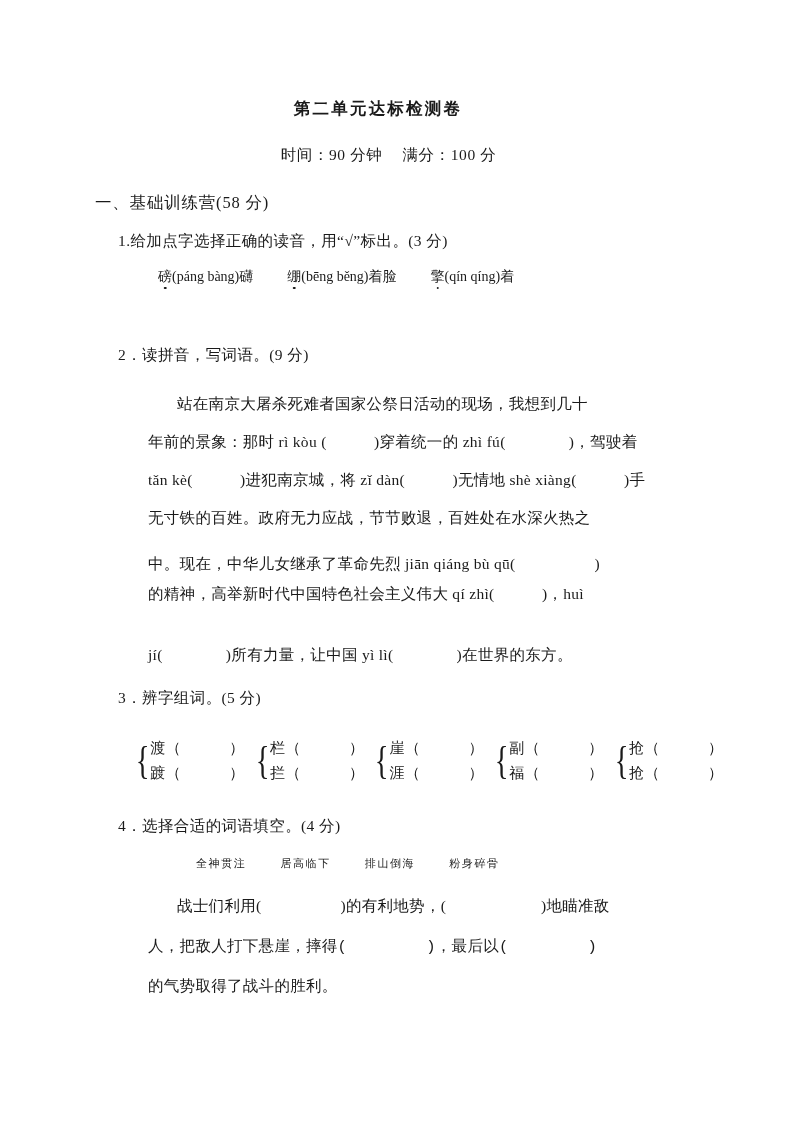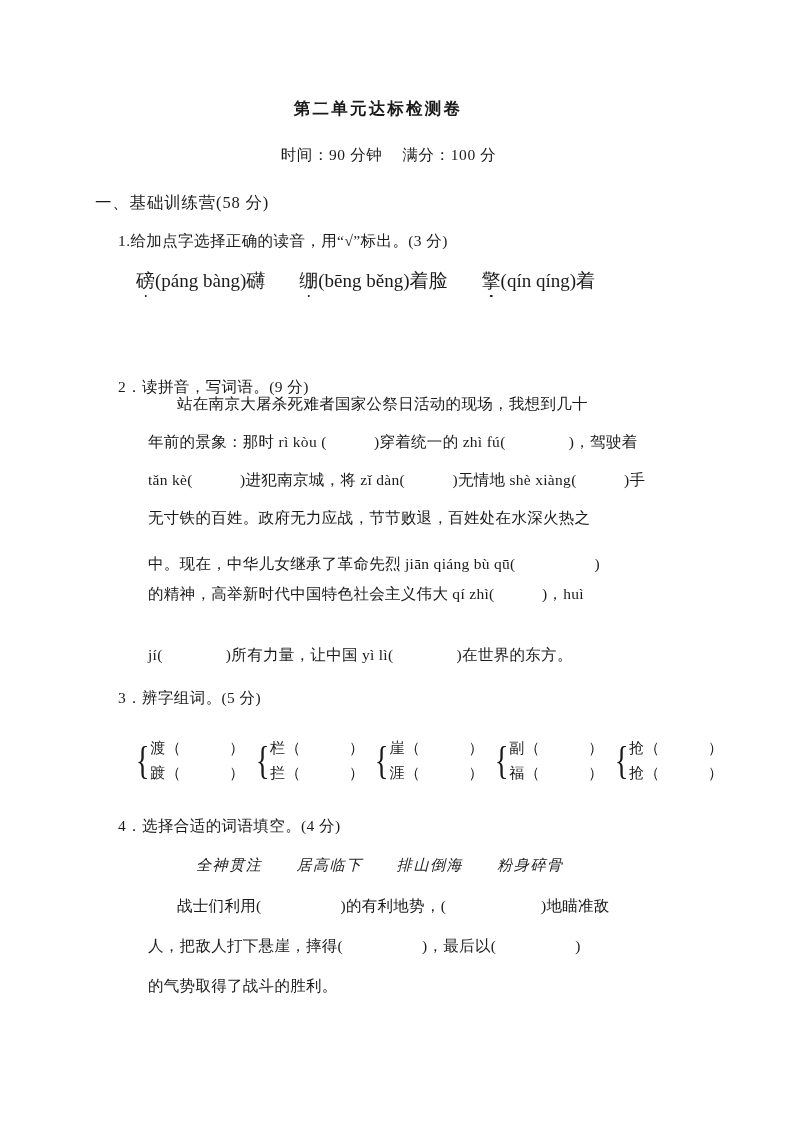--- a/index.html
+++ b/index.html
@@ -66,22 +66,22 @@
   .body-line {
     position: absolute;
     font-size: 15.5px;
     letter-spacing: 0.3px;
     white-space: nowrap;
   }
 
   
   .pyrow {
     position: absolute;
-    left: 136px;
-    font-size: 19px;
+    left: 158px;
+    font-size: 14px;
     white-space: nowrap;
   }
   .pyrow .item { display: inline-block; }
   .pyrow .sp1 { display: inline-block; width: 34px; }
   .pyrow .sp2 { display: inline-block; width: 44px; }
   .dotted {
     position: relative;
     display: inline-block;
   }
   .dotted::after {
@@ -127,24 +127,23 @@
     white-space: nowrap;
   }
   .pair-rows .r { letter-spacing: 0.5px; }
   .pair-rows .blank { display: inline-block; width: 48px; }
 
   
   .wordbank {
     position: absolute;
     top: 856px;
     left: 196px;
-    font-size: 15px;
+    font-size: 11px;
     letter-spacing: 1.6px;
     white-space: nowrap;
-    font-style: italic;
   }
   .wordbank .w { display: inline-block; }
   .wordbank .wsp { display: inline-block; width: 34px; }
 </style>
 </head>
 <body>
 
 <div class="page">
 
   <div class="title">第二单元达标检测卷</div>
@@ -155,21 +154,21 @@
 
   <div class="sec-head" style="top:192px;">一、基础训练营(58 分)</div>
 
   <div class="q-head" style="top:231px;">1.给加点字选择正确的读音，用“√”标出。(3 分)</div>
 
   <div class="pyrow" style="top:268px;">
     <span class="item"><span class="dotted">磅</span><span class="pin">(páng   bàng)</span><span>礴</span></span><span class="sp1"></span><span class="item"><span class="dotted">绷</span><span class="pin">(bēng   běng)</span><span>着脸</span></span><span class="sp1"></span><span class="item"><span class="dotted">擎</span><span class="pin">(qín   qíng)</span><span>着</span></span>
   </div>
 
 
-  <div class="q-head" style="top:345px;margin-top:32px;">2．读拼音，写词语。(9 分)</div>
+  <div class="q-head" style="top:345px;">2．读拼音，写词语。(9 分)</div>
 
   <div class="body-line" style="top:432px; left:148px;">年前的景象：那时 rì kòu (　　　)穿着统一的 zhì fú(　　　　)，驾驶着</div>
   <div class="body-line" style="top:394px; left:177px;">站在南京大屠杀死难者国家公祭日活动的现场，我想到几十</div>
   <div class="body-line" style="top:470px; left:148px;">tǎn kè(　　　)进犯南京城，将 zǐ dàn(　　　)无情地 shè xiàng(　　　)手</div>
   <div class="body-line" style="top:508px; left:148px;">无寸铁的百姓。政府无力应战，节节败退，百姓处在水深火热之</div>
   <div class="body-line" style="top:546px; left:148px;margin-top:8px;">中。现在，中华儿女继承了革命先烈 jiān qiáng bù qū(　　　　　)</div>
   <div class="body-line" style="top:584px; left:148px;">的精神，高举新时代中国特色社会主义伟大 qí zhì(　　　)，huì</div>
   <div class="body-line" style="top:645px; left:148px;">jí(　　　　)所有力量，让中国 yì lì(　　　　)在世界的东方。</div>
 
   <div class="q-head" style="top:688px;">3．辨字组词。(5 分)</div>
@@ -212,16 +211,16 @@
     </div>
   </div>
 
   <div class="q-head" style="top:816px;">4．选择合适的词语填空。(4 分)</div>
 
   <div class="wordbank">
     <span class="w">全神贯注</span><span class="wsp"></span><span class="w">居高临下</span><span class="wsp"></span><span class="w">排山倒海</span><span class="wsp"></span><span class="w">粉身碎骨</span>
   </div>
 
   <div class="body-line" style="top:896px; left:177px;">战士们利用(　　　　　)的有利地势，(　　　　　　)地瞄准敌</div>
-  <div class="body-line" style="top:936px; left:148px;">人，把敌人打下悬崖，摔得(　　　　　)，最后以(　　　　　)</div>
+  <div class="body-line" style="top:936px; left:148px;font-family:Liberation Mono, monospace;">人，把敌人打下悬崖，摔得(　　　　　)，最后以(　　　　　)</div>
   <div class="body-line" style="top:976px; left:148px;">的气势取得了战斗的胜利。</div>
 
 </div>
 
 </body></html>

